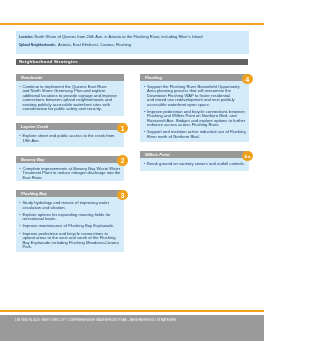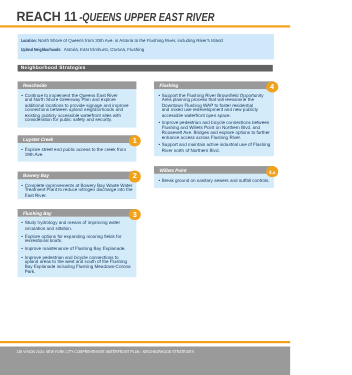--- a/index.html
+++ b/index.html
@@ -42,21 +42,20 @@
   .badge{position:absolute;border-radius:50%;background:#f0a21c;color:#fff;font-weight:bold;text-align:center;width:10.4px;height:10.4px;line-height:12.6px;font-size:6.6px;right:-3.4px;top:-0.3px;}
   .footrule{position:absolute;left:0;top:309.8px;width:264px;height:2.3px;background:#f3a01c;}
   .footerbar{position:absolute;left:0;top:315px;width:264px;height:26px;background:#9a9a9a;}
   .footerbar span{position:absolute;left:15.1px;top:2.7px;font-size:3.5px;color:#ffffff;letter-spacing:0.12px;transform-origin:0 0;transform:scaleX(0.85);}
 </style>
 </head>
 <body>
 
 <div class="page">
 
-  <div class="title"><span class="main">REACH 11</span><span class="sub">-QUEENS UPPER EAST RIVER</span></div>
 
   <div class="rule"></div>
 
   <div class="infobox">
     <div class="infoline" style="top:3.5px"><b style="margin-right: -3.615px;">Location:</b> <span>North Shore of Queens from 20th Ave. in Astoria to the Flushing River, including Riker's Island</span></div>
     <div class="infoline" style="top:11.4px"><b style="margin-right: -8.075px;">Upland Neighborhoods:</b> <span>Astoria, East Elmhurst, Corona, Flushing</span></div>
   </div>
 
   <div class="nsbar">
       <span>Neighborhood Strategies</span>

